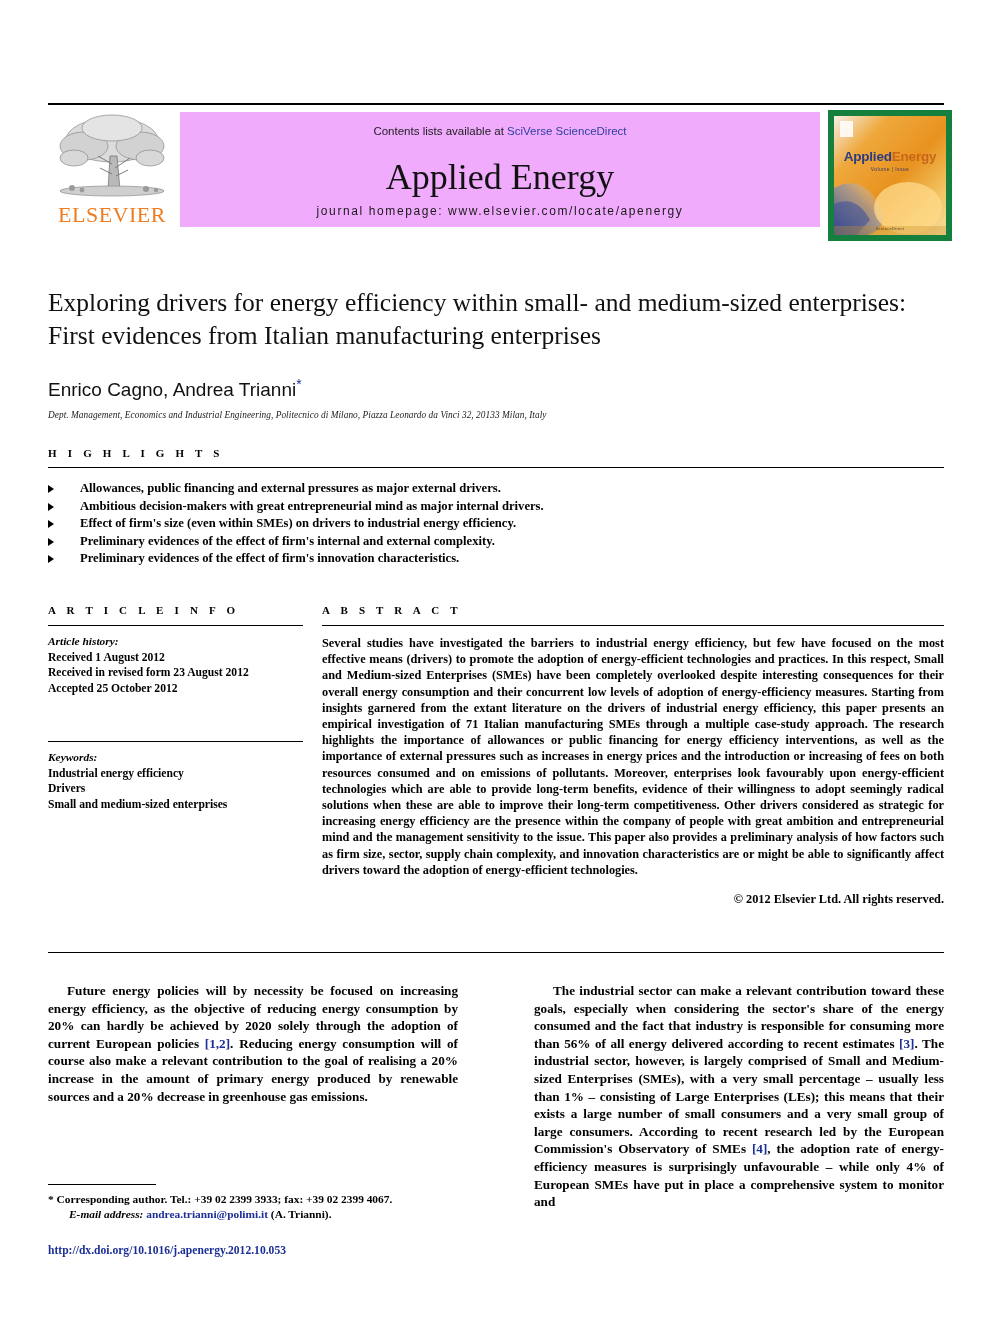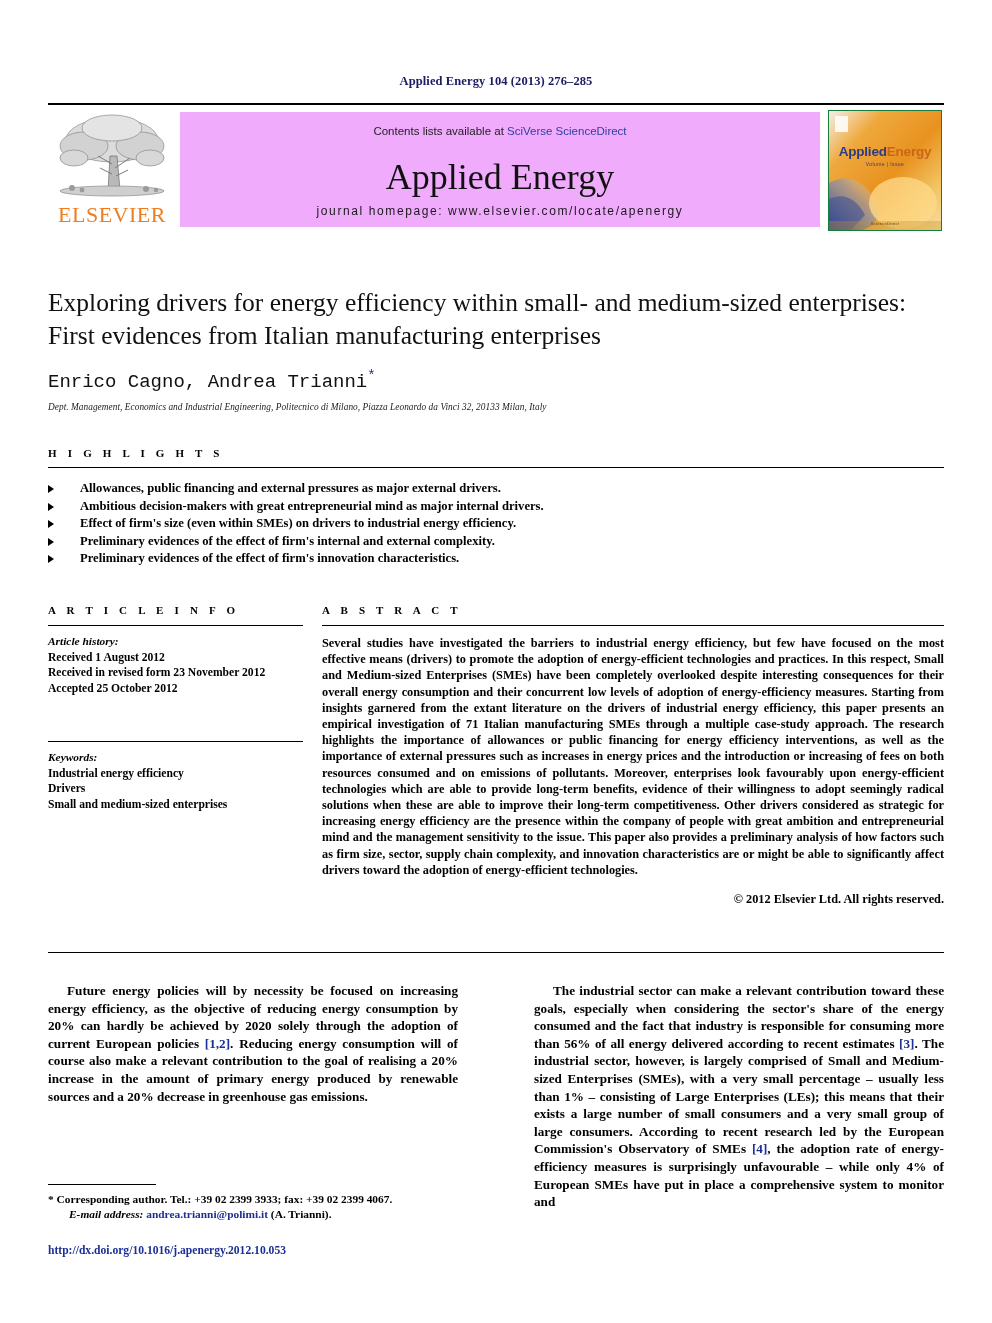--- a/index.html
+++ b/index.html
@@ -96,21 +96,21 @@
     text-align: center;
     font-family: "Liberation Sans", sans-serif;
     font-size: 12px;
     letter-spacing: 1.6px;
     color: #1a1a1a;
   }
   .cover {
     position: absolute;
     left: 780px; top: 2px;
     width: 112px; height: 119px;
-    border: 1px solid #15803d;
+    border: 6px solid #15803d;
     overflow: hidden;
     background: #f0a830;
   }
   .cover-art { position: absolute; left:0; top:0; width:112px; height:119px; }
   .cover-title {
     position: absolute;
     left: 0; top: 33px;
     width: 112px;
     text-align: center;
     font-family: "Liberation Sans", sans-serif;
@@ -144,22 +144,22 @@
 
   
   .title-block { position: absolute; left: 48px; top: 286px; width: 896px; }
   .art-title {
     font-family: "Liberation Serif", serif;
     font-size: 25.5px;
     line-height: 33px;
     color: #111;
   }
   .authors {
-    margin-top: 16px;
-    font-family: Liberation Mono, monospace;
+    margin-top: 24px;
+    font-family: Liberation Sans, sans-serif;
     font-size: 19px;
     color: #111;
   }
   .authors .star { color: #1b2f96; font-size: 14px; vertical-align: super; }
   .affil {
     margin-top: 9px;
     font-family: "Liberation Serif", serif;
     font-style: italic;
     font-size: 9.3px;
     color: #1b1b1b;
@@ -277,21 +277,20 @@
     line-height: 15.6px;
     font-weight: bold;
   }
   .doi-link { color: #1b2f96; }
 </style>
 </head>
 <body>
 
 <div class="page">
 
-  <div class="running-head">Applied Energy 104 (2013) 276–285</div>
 
   <div class="masthead">
     <div class="masthead-inner">
 
       <div class="els-logo">
         <svg class="els-tree" viewBox="0 0 116 88">
           <g stroke="#6b6b6b" stroke-width="0.7" fill="none">
             <ellipse cx="58" cy="28" rx="46" ry="22" fill="#dcdcdc" stroke="#8a8a8a"></ellipse>
             <ellipse cx="30" cy="34" rx="24" ry="14" fill="#d2d2d2" stroke="#8a8a8a"></ellipse>
             <ellipse cx="86" cy="34" rx="24" ry="14" fill="#d2d2d2" stroke="#8a8a8a"></ellipse>
@@ -367,21 +366,21 @@
       <li><span class="hl-marker"></span><span>Preliminary evidences of the effect of firm's internal and external complexity.</span></li>
       <li><span class="hl-marker"></span><span>Preliminary evidences of the effect of firm's innovation characteristics.</span></li>
     </ul>
   </div>
 
   <div class="info-col">
     <div class="sec-head">A R T I C L E   I N F O</div>
     <div class="info-rule"></div>
     <div class="hist-title">Article history:</div>
     <div class="info-body">Received 1 August 2012</div>
-    <div class="info-body">Received in revised form 23 November 2012</div>
+    <div class="info-body">Received in revised form 23 August 2012</div>
     <div class="info-body">Accepted 25 October 2012</div>
     <div class="kw-gap"></div>
     <div class="info-rule"></div>
     <div class="kw-title">Keywords:</div>
     <div class="info-body">Industrial energy efficiency</div>
     <div class="info-body">Drivers</div>
     <div class="info-body">Small and medium-sized enterprises</div>
   </div>
 
   <div class="abs-col">

